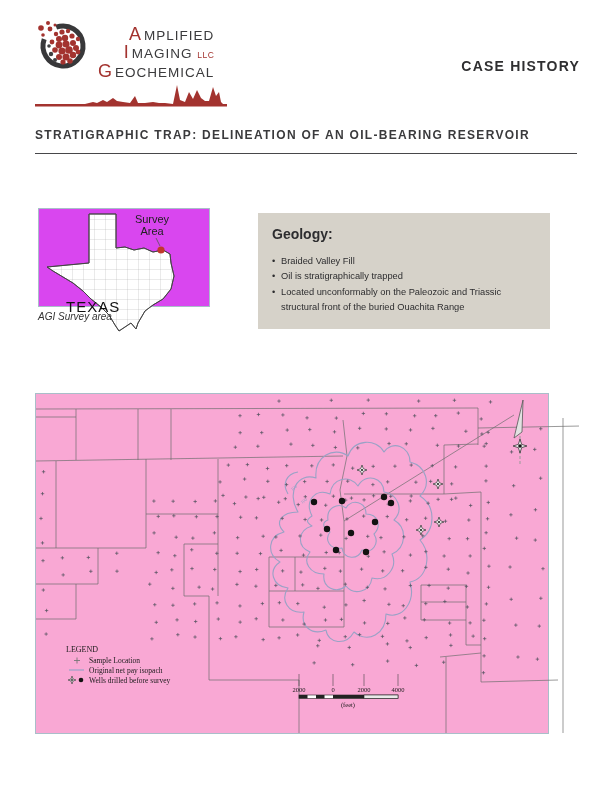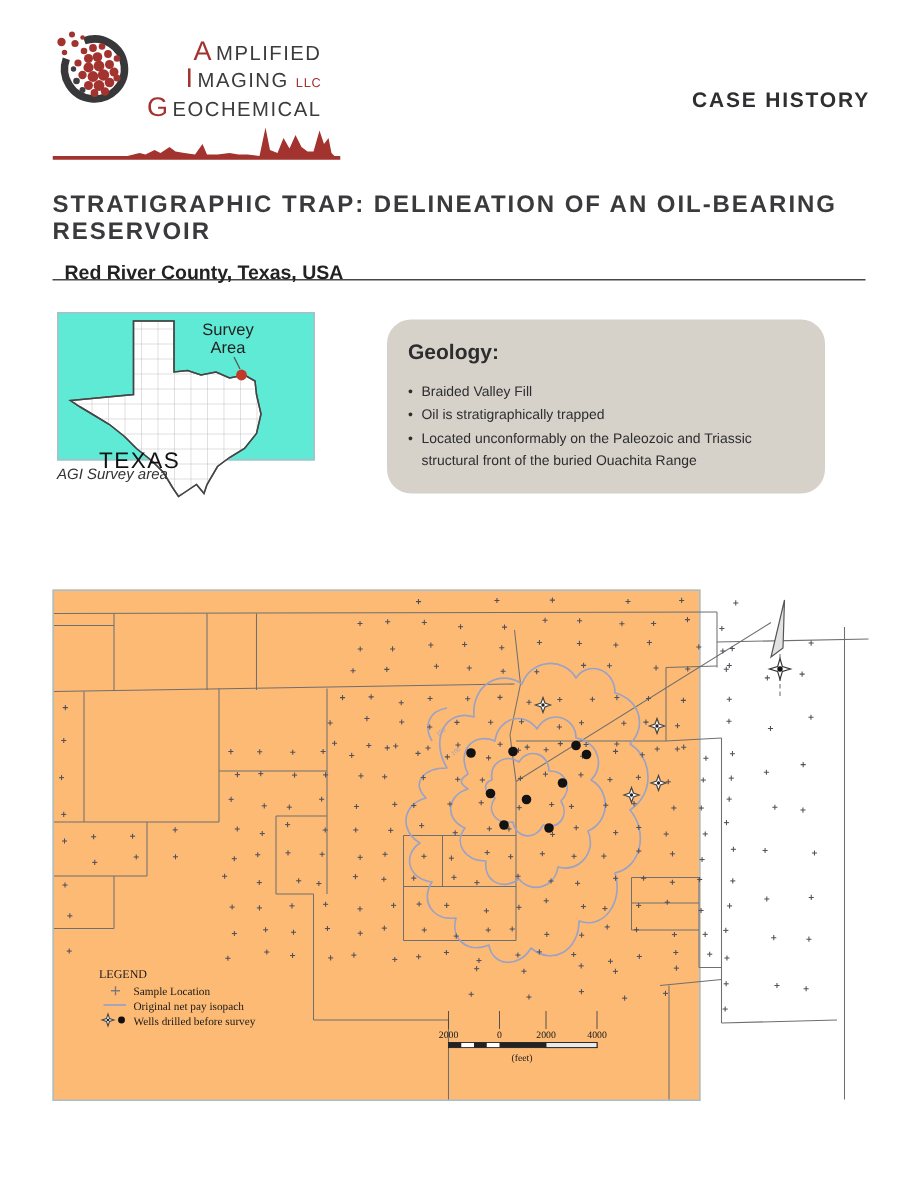--- a/index.html
+++ b/index.html
@@ -14,41 +14,41 @@
   .logo-line { display:block; letter-spacing:1px; font-size:13.5px; color:#3b3b3d; }
   .logo-init { color:#a3332f; font-size:18px; margin-right:2px; }
   .logo-llc  { color:#a3332f; font-size:8.5px; letter-spacing:.5px; }
   .chromatogram { margin-top:1px; display:block; }
 
   .case-history { position:absolute; top:58px; right:32px; font-size:14px; font-weight:700;
                   letter-spacing:1.2px; color:#2f2f31;margin-left:12px; }
 
   
   .title-band { position:absolute; top:128px; left:35px; width:542px;
-                font-size:16px; font-weight:700; letter-spacing:1.3px; color:#3a3a3c;
-                padding-bottom:22px; border-bottom:1.4px solid #47474a; }
+                font-size:12px; font-weight:700; letter-spacing:1.3px; color:#3a3a3c;
+                padding-bottom:11px; border-bottom:1.4px solid #47474a; }
 
   .location { position:absolute; top:174px; left:43px; font-size:13px; font-weight:700; color:#222; }
 
   
   .texas-fig { position:absolute; top:208px; left:38px; width:172px; }
-  .texas-box { width:172px; height:99px; border:1px solid #a9bec9; background:#5eead4; }
+  .texas-box { width:172px; height:99px; border:1px solid #a9bec9; background:#d946ef; }
   .fig-caption { margin-top:4px; font-size:10px; color:#333;font-style:italic; }
 
   
   .geology { position:absolute; top:213px; left:258px; width:292px; background:#d6d2c9;
-             padding:13px 12px 14px 14px;border-radius:16px; }
+             padding:13px 12px 14px 14px; }
   .geology h2 { font-size:14px; font-weight:700; color:#2d2d2f; margin-bottom:7px; }
   .geology ul { list-style:none; font-size:9.3px; line-height:1.65; color:#2d2d2f;margin-top:12px; }
   .geology li { position:relative; padding-left:9px; }
   .geology li::before { content:"\2022"; position:absolute; left:0; top:0; }
 
   
   .survey-fig { position:absolute; top:393px; left:35px; width:545px; }
-  .survey-box { width:432px; height:341px; border:1px solid #a9bec9; background:#fdba74; }
+  .survey-box { width:514px; height:341px; border:1px solid #a9bec9; background:#f9a8d4; }
   .survey-caption { margin-top:5px; font-size:8px; font-weight:700; color:#3c3c3e; }
 
   svg text { user-select:none; }
   .serif { font-family:"Liberation Serif", serif; }
 </style>
 </head>
 <body>
 
 <div class="page">
 
@@ -98,21 +98,20 @@
     </div>
     <svg class="chromatogram" width="192" height="26" viewBox="0 0 192 26">
       <path d="M0,22 L50,22 L58,20 L62,21 L68,18 L72,20 L78,16 L82,19 L88,20 L95,21 L100,14 L103,21 L110,21 L118,20 L124,21 L130,21 L138,22 L142,3 L145,18 L150,20 L154,10 L158,17 L162,8 L166,16 L170,19 L174,19 L178,5 L181,14 L184,10 L186,20 L188,22 L192,22 L192,24.5 L0,24.5 Z" fill="#a3332f"></path>
     </svg>
   </div>
 
   <div class="case-history">CASE HISTORY</div>
 
   <div class="title-band">STRATIGRAPHIC TRAP: DELINEATION OF AN OIL-BEARING RESERVOIR</div>
 
-  <div class="location">Red River County, Texas, USA</div>
 
   <div class="texas-fig">
     <div class="texas-box">
       <svg width="170" height="126" viewBox="0 0 170 126">
         <defs>
           <pattern id="counties" width="11" height="10" patternUnits="userSpaceOnUse">
             <path d="M11 0 H0 V10" fill="none" stroke="#9a9a9a" stroke-width="0.55"></path>
           </pattern>
         </defs>
         <g>

